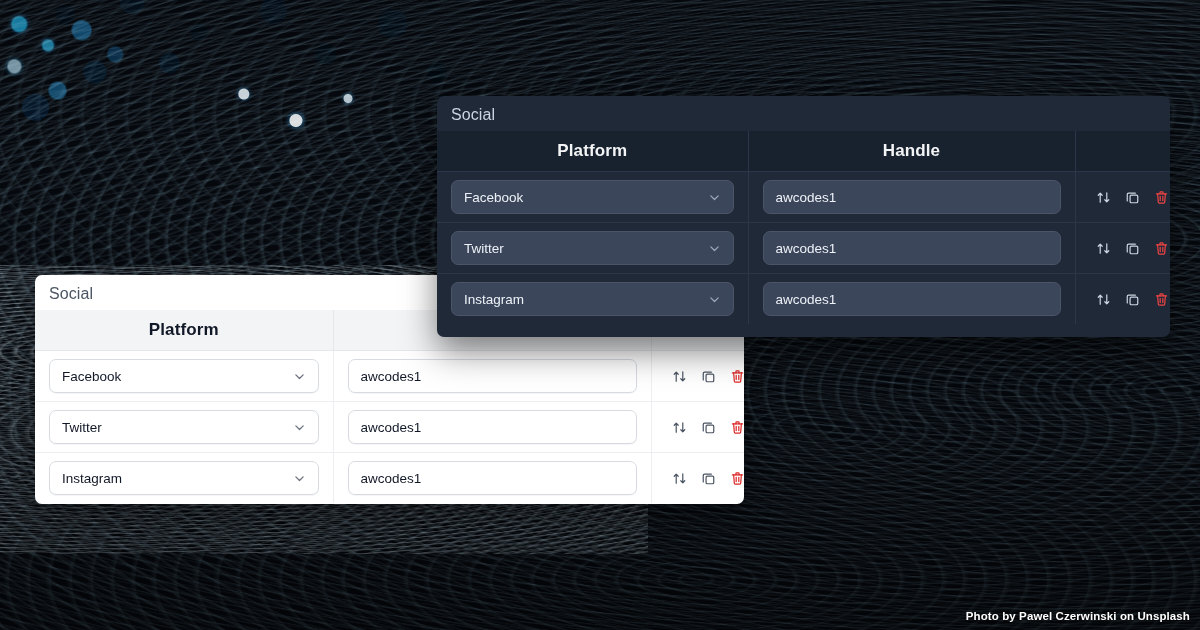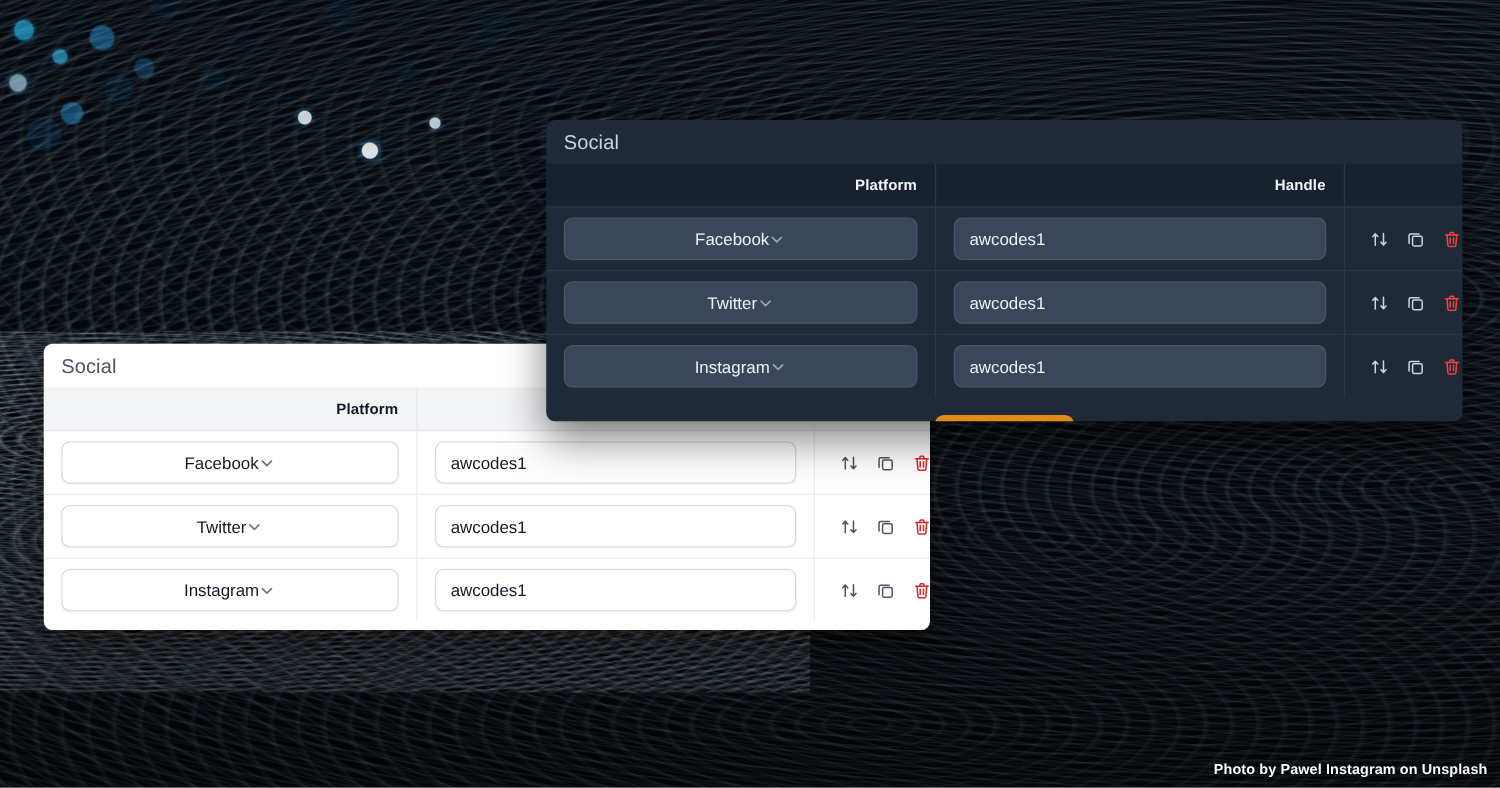--- a/index.html
+++ b/index.html
@@ -146,22 +146,22 @@
     letter-spacing: 0.1px;
   }
 
   .tbl {
     width: 100%;
     border-collapse: collapse;
     table-layout: fixed;
   }
 
   .tbl th {
-    text-align: right;
-    font-size: 12px;
+    text-align: center;
+    font-size: 17px;
     font-weight: bold;
     padding: 10px 14px;
     letter-spacing: 0.1px;
   }
 
   .tbl td {
     padding: 8px 14px;
     vertical-align: middle;
   }
 
@@ -169,21 +169,21 @@
     width: 100%;
     height: 34px;
     border-radius: 7px;
     display: flex;
     align-items: center;
     padding: 0 12px;
     font-size: 13.5px;
     position: relative;
   }
 
-  .field.select { justify-content: center; }
+  .field.select { justify-content: space-between; }
 
   .chev {
     width: 13px;
     height: 13px;
     flex: 0 0 13px;
   }
 
   .actions {
     display: flex;
     align-items: center;
@@ -553,15 +553,15 @@
         </tr>
 
       </tbody>
     </table>
 
     <div class="footer-row">
       <button class="btn-add">Add to social</button>
     </div>
   </div>
 
-  <div id="attribution">Photo by Pawel Instagram on Unsplash</div>
+  <div id="attribution">Photo by Pawel Czerwinski on Unsplash</div>
 
 </div>
 
 </body></html>

